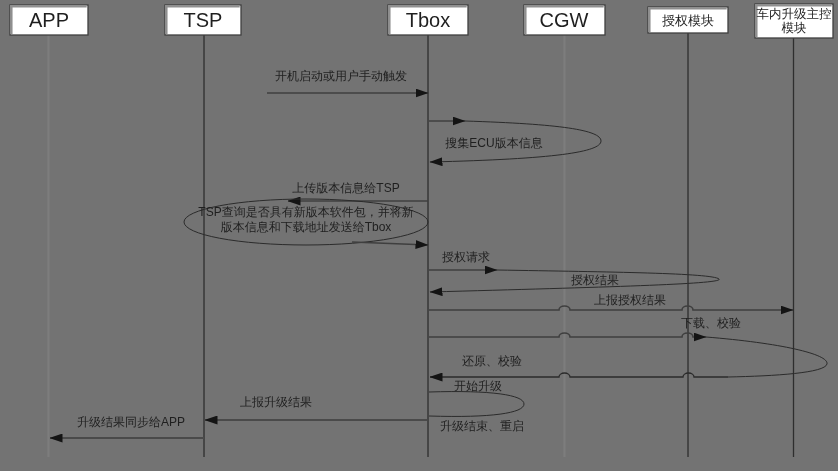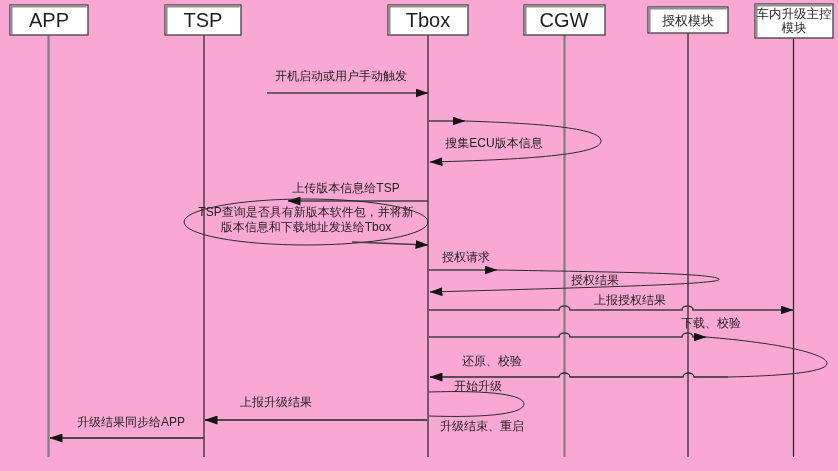--- a/index.html
+++ b/index.html
@@ -1,19 +1,19 @@
 <!DOCTYPE html>
 <html><head>
 <meta charset="utf-8">
 <style>
   html,body { margin:0; padding:0; background:#ffffff; }
   .canvas {
     position:relative;
     width:838px; height:471px;
-    background:#f9a8d4;
+    background:#737373;
     font-family:"Liberation Sans","DejaVu Sans",sans-serif;
     overflow:hidden;
   }
   svg { position:absolute; left:0; top:0; display:block; }
   text {
     font-family:"Liberation Sans","DejaVu Sans",sans-serif;
     fill:#1f1f1f;
   }
   .ptext   { font-size:20px; }
   .ptext-s { font-size:13px; }

